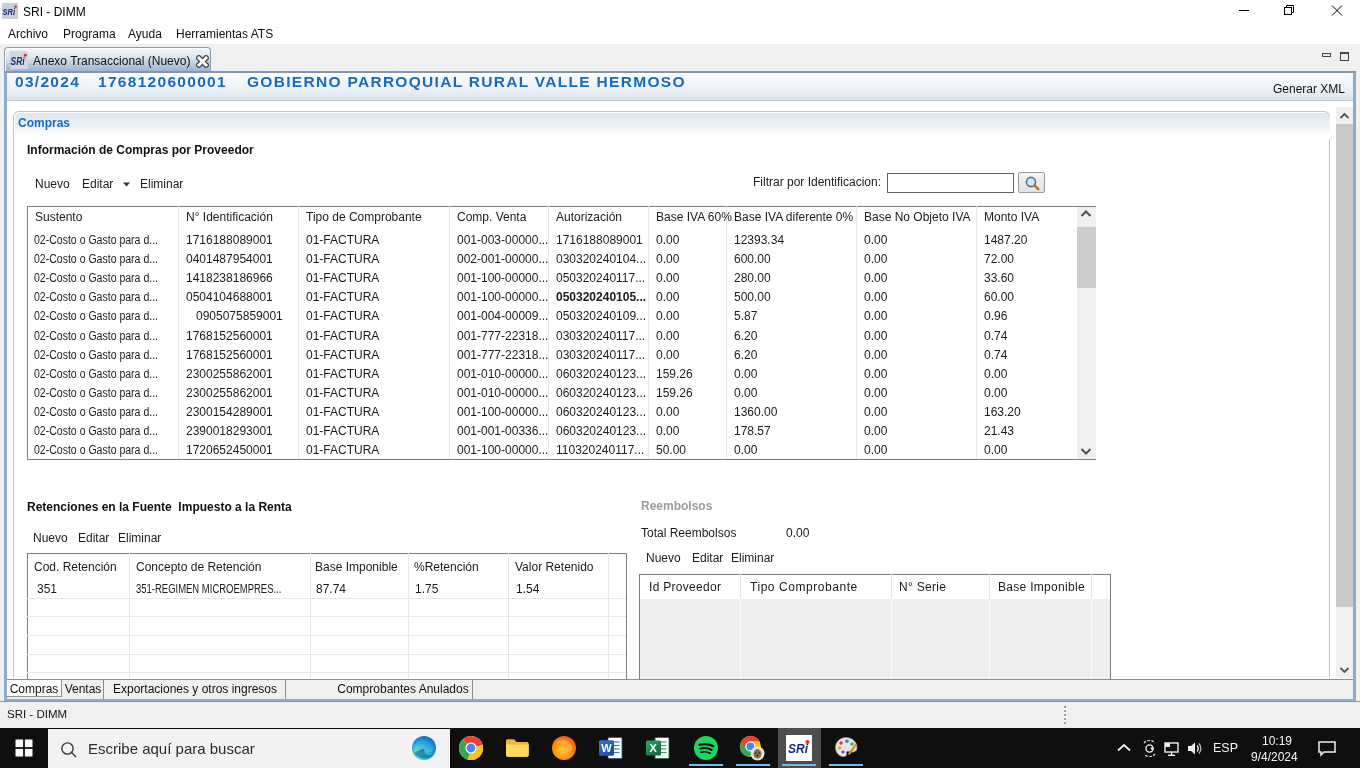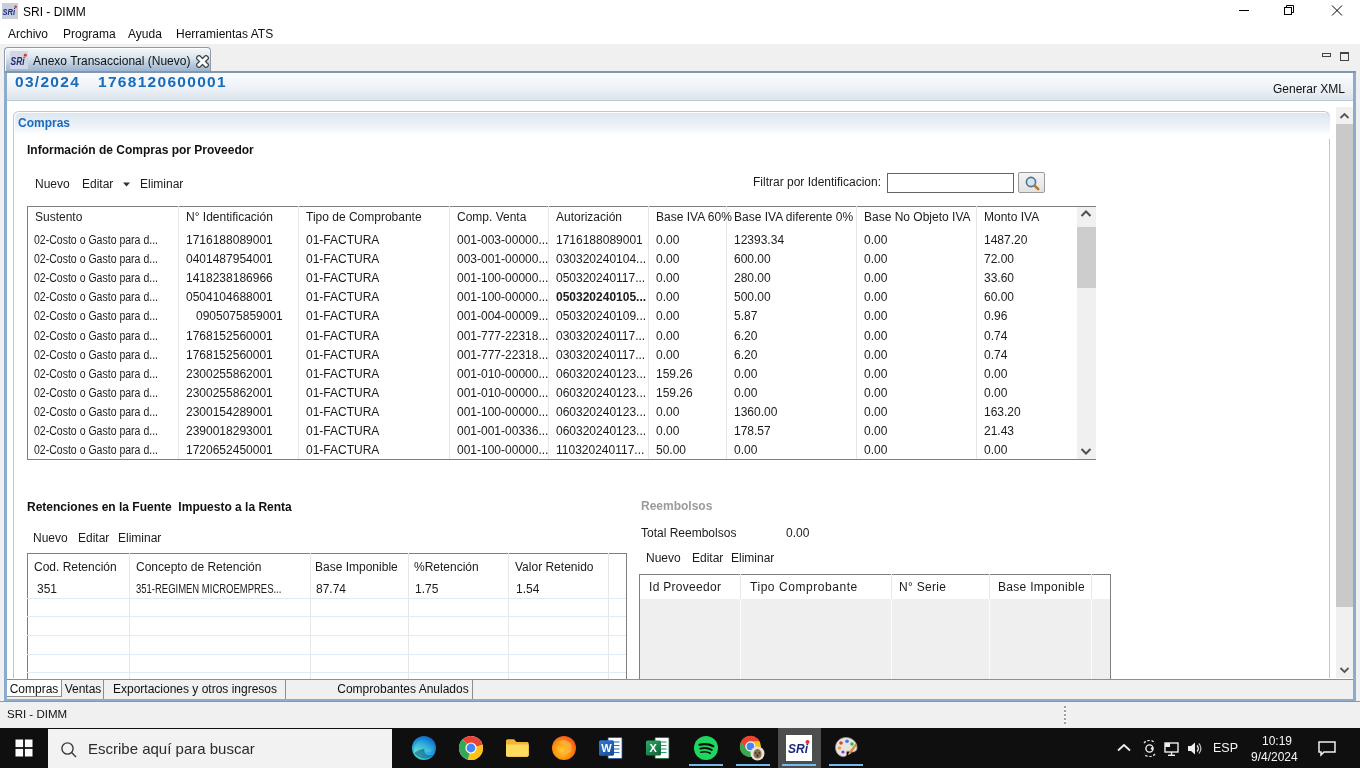--- a/index.html
+++ b/index.html
@@ -68,21 +68,21 @@
 .vsepm { position:absolute; top:574px; width:1px; height:25px; background:#e7e7e7; }
 .vsepm2 { position:absolute; top:599px; width:1px; height:79.5px; background:#fafcfd; }
 
 #btabs { position:absolute; left:7px; top:678.5px; width:1346px; height:20px; background:#f0f0f0; border-top:1px solid #8e8e8e; }
 #btabs .bt { position:absolute; top:0; height:19.5px; border-right:1px solid #8e8e8e; color:#111; text-align:center; line-height:19px; }
 
 #statusarea { position:absolute; left:0; top:700.6px; width:1360px; height:27.4px; background:#f0f0f0; border-top:1.4px solid #969696; }
 #statustext { position:absolute; left:7px; top:707.5px; font-size:11.5px; color:#111; }
 
 #taskbar { position:absolute; left:0; top:728px; width:1360px; height:40px; background:#0f0f0f; }
-#searchbox { position:absolute; left:48px; top:729px; width:344px; height:39px; background:#f2f2f2; }
+#searchbox { position:absolute; left:48px; top:729px; width:402px; height:39px; background:#f2f2f2; }
 #searchbox span { position:absolute; left:40px; top:11px; font-size:15px; color:#2b2b2b; filter:opacity(0.999); }
 .ticon { position:absolute; top:735px; }
 .tund { position:absolute; top:763.5px; width:34px; height:2.5px; background:#76b9ed; }
 #sriBtn { position:absolute; left:778px; top:728px; width:43px; height:40px; background:#4d4d4d; }
 .tray { position:absolute; color:#f5f5f5; filter:opacity(0.999); }
 </style></head>
 <body>
 
 <div id="titlebar">
 <svg style="position:absolute;left:2px;top:3px" width="16" height="16" viewBox="0 0 16 16">
@@ -124,20 +124,21 @@
       </svg>
 </div>
 <div style="position:absolute;left:1322px;top:9px;width:9px;height:4px;border:1px solid #444"></div>
 <div style="position:absolute;left:1340px;top:8px;width:9px;height:9px;border:1px solid #444;border-top-width:2px"></div>
 </div>
 
 <div id="hdrline"></div>
 <div id="hdr">
 <b style="left:11px">03/2024</b>
 <b style="left:94px">1768120600001</b>
+<b style="left:243px">GOBIERNO PARROQUIAL RURAL VALLE HERMOSO</b>
 </div>
 <div id="genxml">Generar XML</div>
 
 <div id="content"></div>
 <div id="frameL"></div>
 <div id="frameR"></div>
 <div id="frameB"></div>
 <div id="edgeL"></div>
 <div id="edgeR"></div>
 <div id="panel">
@@ -190,21 +191,21 @@
     <span style="left:556px;">1716188089001</span>
     <span style="left:656px;">0.00</span>
     <span style="left:734px;">12393.34</span>
     <span style="left:864px;">0.00</span>
     <span style="left:984px;">1487.20</span>
   </div>
 <div class="trow" style="top:249.1px">
     <span style="left:34px;transform:scaleX(0.877);transform-origin:0 50%;">02-Costo o Gasto para d...</span>
     <span style="left:186px;">0401487954001</span>
     <span style="left:306px;">01-FACTURA</span>
-    <span style="left:457px;">003-001-00000...</span>
+    <span style="left:457px;">002-001-00000...</span>
     <span style="left:556px;">030320240104...</span>
     <span style="left:656px;">0.00</span>
     <span style="left:734px;">600.00</span>
     <span style="left:864px;">0.00</span>
     <span style="left:984px;">72.00</span>
   </div>
 <div class="trow" style="top:268.2px">
     <span style="left:34px;transform:scaleX(0.877);transform-origin:0 50%;">02-Costo o Gasto para d...</span>
     <span style="left:186px;">1418238186966</span>
     <span style="left:306px;">01-FACTURA</span>

